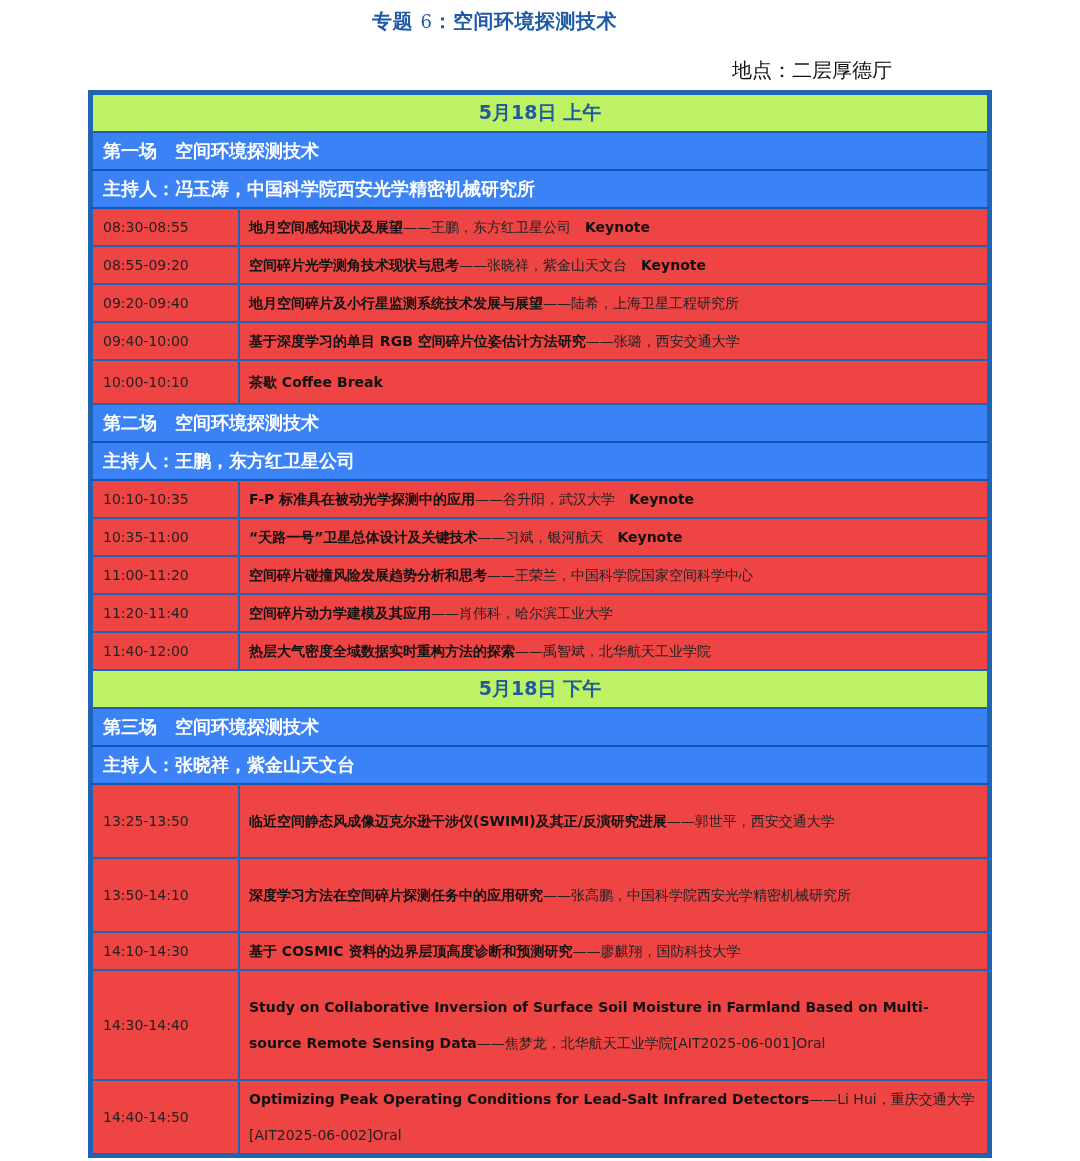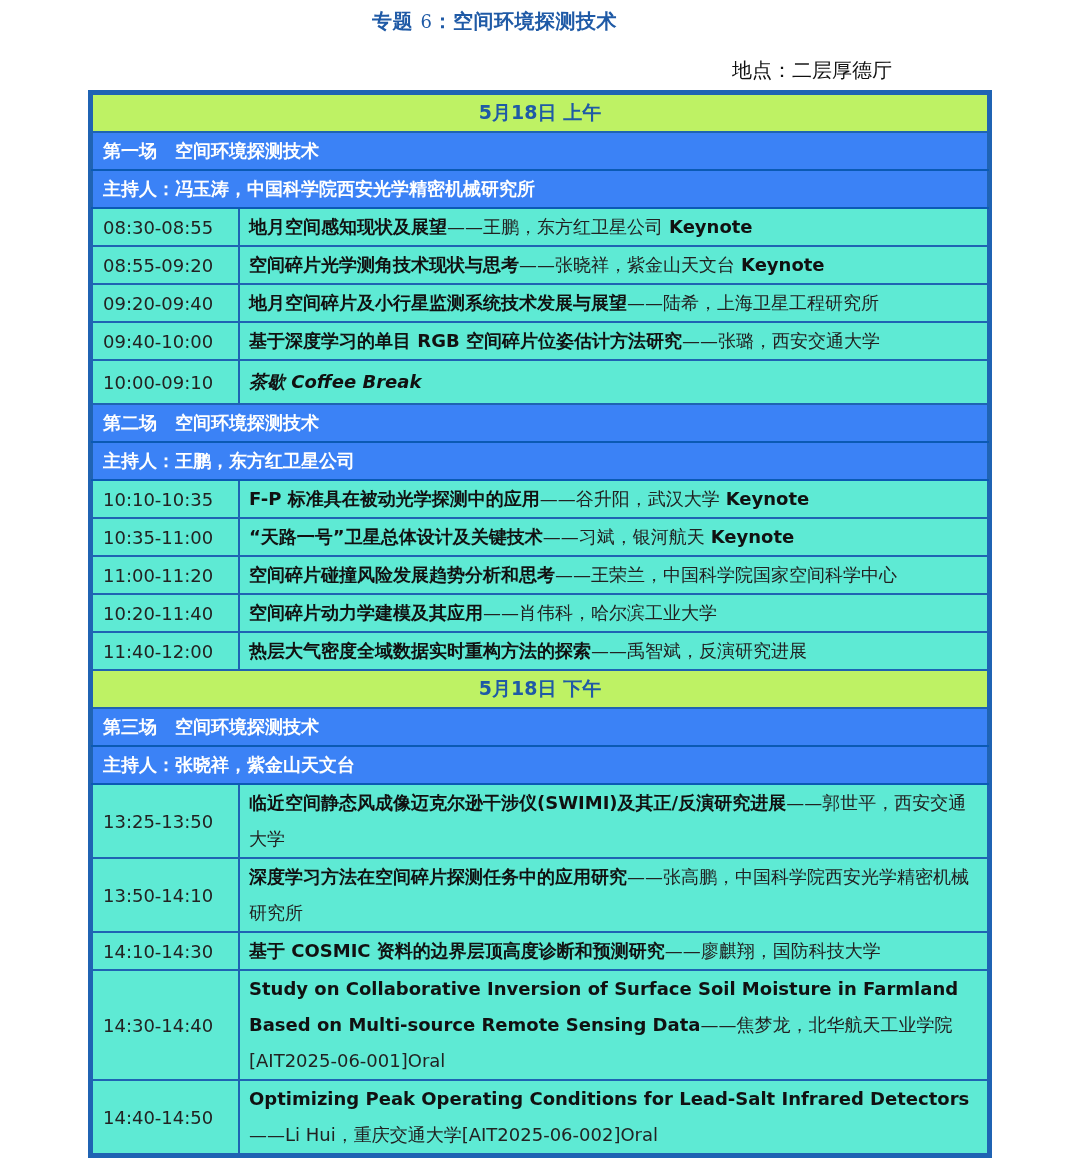--- a/index.html
+++ b/index.html
@@ -13,30 +13,30 @@
               border: 3px solid #1f63b3; border-collapse: collapse; box-sizing: border-box; }
   table { width: 100%; border-collapse: collapse; table-layout: fixed; }
   td { border: 2px solid #1f63b3; padding: 0; vertical-align: middle; }
   col.time { width: 147px; }
   .day-row td { background: #bef264; height: 36px; text-align: center;
                 font-size: 19px; font-weight: bold; color: #1f5aa6; }
   .session-row td { background: #3b82f6; color: #ffffff; font-size: 18px; font-weight: bold;
                     padding-left: 10px; border-top-color: #0b5ab4; border-bottom-color: #0b5ab4; }
   .session-row.first td { height: 36px; }
   .session-row.second td { height: 36px; }
-  .talk-row td { background: #5eead4; font-size: 18px; }
+  .talk-row td { background: #ef4444; font-size: 14px; }
   .talk-row td.time { padding-left: 10px; color: #222; white-space: nowrap; }
   .talk-row td.content { padding: 0 8px 0 9px; line-height: 36px; }
   .talk-row.h1 td { height: 36px; }
   .talk-row.h2 td { height: 72px; }
   .talk-row.h3 td { height: 108px; }
   .bold { font-weight: bold; margin-top: 44px; }
   .light { font-weight: normal; color: #222; }
-  .italic { font-style: italic; font-weight: bold; }
-  .tag { font-weight: bold; margin-left: 6px; }
+  .italic { font-weight: bold; }
+  .tag { font-weight: bold; margin-left: 14px; }
 </style>
 </head>
 <body>
 
 <div class="title">
   <span>专题</span>
   <span class="num">6</span><span>：空间环境探测技术</span>
 </div>
 
 <div class="location">地点：二层厚德厅</div>
@@ -69,21 +69,21 @@
       </tr>
       <tr class="talk-row h1">
         <td class="time">09:20-09:40</td>
         <td class="content"><span class="bold">地月空间碎片及小行星监测系统技术发展与展望</span><span class="light">——陆希，上海卫星工程研究所</span></td>
       </tr>
       <tr class="talk-row h1">
         <td class="time">09:40-10:00</td>
         <td class="content"><span class="bold">基于深度学习的单目 RGB 空间碎片位姿估计方法研究</span><span class="light">——张璐，西安交通大学</span></td>
       </tr>
       <tr class="talk-row h1" style="height:42px">
-        <td class="time" style="height:42px">10:00-09:10</td>
+        <td class="time" style="height:42px">10:00-10:10</td>
         <td class="content"><span class="italic">茶歇  Coffee Break</span></td>
       </tr>
 
       <tr class="session-row first">
         <td colspan="2">第二场　空间环境探测技术</td>
       </tr>
       <tr class="session-row second">
         <td colspan="2">主持人：王鹏，东方红卫星公司</td>
       </tr>
 
@@ -93,26 +93,26 @@
       </tr>
       <tr class="talk-row h1">
         <td class="time">10:35-11:00</td>
         <td class="content"><span class="bold">“天路一号”卫星总体设计及关键技术</span><span class="light">——习斌，银河航天</span><span class="tag">Keynote</span></td>
       </tr>
       <tr class="talk-row h1">
         <td class="time">11:00-11:20</td>
         <td class="content"><span class="bold">空间碎片碰撞风险发展趋势分析和思考</span><span class="light">——王荣兰，中国科学院国家空间科学中心</span></td>
       </tr>
       <tr class="talk-row h1">
-        <td class="time">10:20-11:40</td>
+        <td class="time">11:20-11:40</td>
         <td class="content"><span class="bold">空间碎片动力学建模及其应用</span><span class="light">——肖伟科，哈尔滨工业大学</span></td>
       </tr>
       <tr class="talk-row h1">
         <td class="time">11:40-12:00</td>
-        <td class="content"><span class="bold">热层大气密度全域数据实时重构方法的探索</span><span class="light">——禹智斌，反演研究进展</span></td>
+        <td class="content"><span class="bold">热层大气密度全域数据实时重构方法的探索</span><span class="light">——禹智斌，北华航天工业学院</span></td>
       </tr>
 
       <tr class="day-row">
         <td colspan="2">5月18日 下午</td>
       </tr>
       <tr class="session-row first">
         <td colspan="2">第三场　空间环境探测技术</td>
       </tr>
       <tr class="session-row second">
         <td colspan="2">主持人：张晓祥，紫金山天文台</td>

